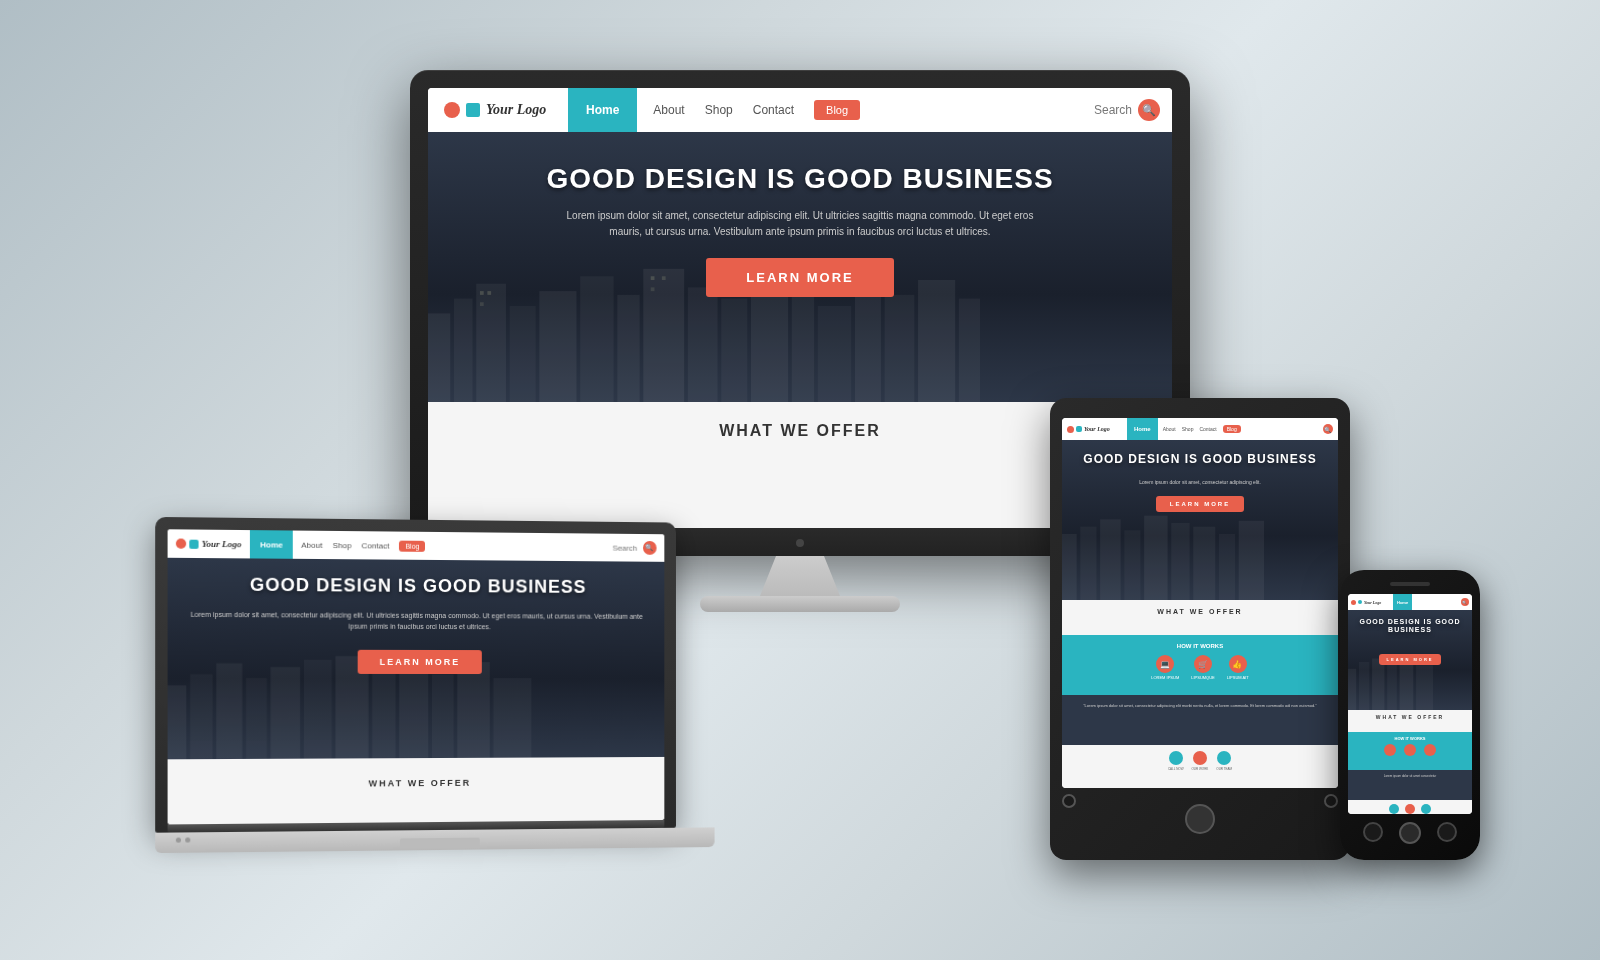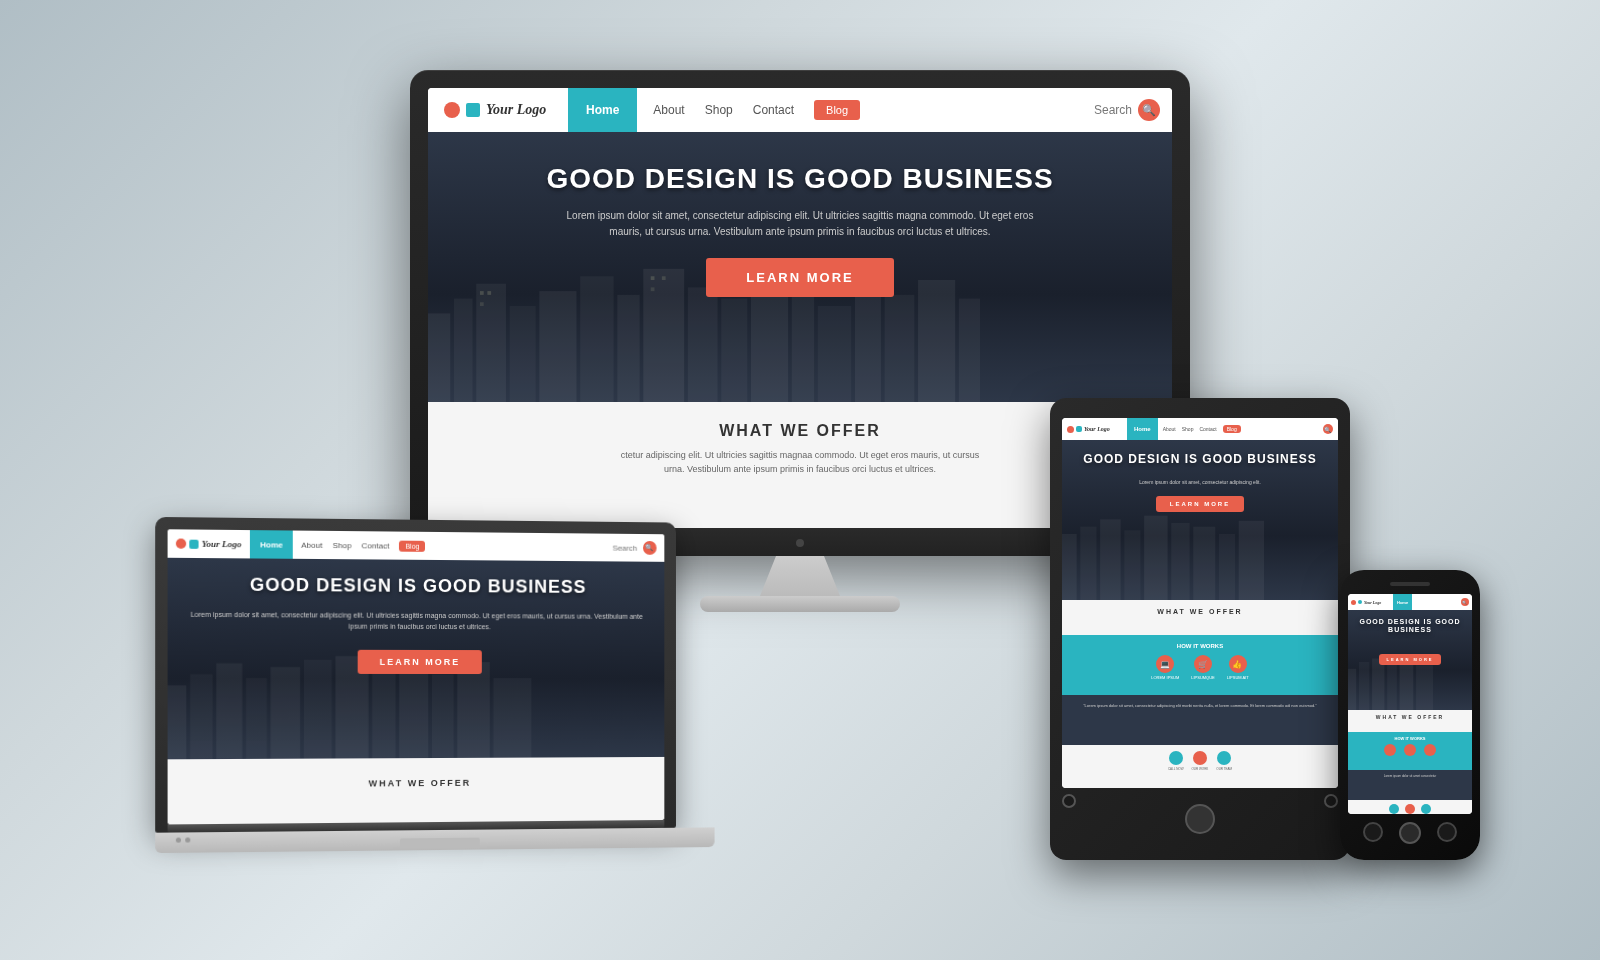--- a/index.html
+++ b/index.html
@@ -493,21 +493,20 @@
             </svg>
             <div class="hero-content">
               <div class="hero-title">GOOD DESIGN IS GOOD BUSINESS</div>
               <div class="hero-subtitle">Lorem ipsum dolor sit amet, consectetur adipiscing elit. Ut ultricies sagittis magna commodo. Ut eget eros mauris, ut cursus urna. Vestibulum ante ipsum primis in faucibus orci luctus et ultrices.</div>
               <button class="hero-btn">LEARN MORE</button>
             </div>
           </div>
 
           <div class="site-what-we-offer" style="height:126px;">
             <div class="what-we-offer-title">WHAT WE OFFER</div>
-            <div class="what-we-offer-text">ctetur adipiscing elit. Ut ultricies sagittis magnaa commodo. Ut eget eros mauris, ut cursus urna. Vestibulum ante ipsum primis in faucibus orci luctus et ultrices.</div>
           </div>
         </div>
       </div>
       <div class="monitor-chin">
         <div class="monitor-dot"></div>
       </div>
     </div>
     <div class="monitor-stand-neck"></div>
     <div class="monitor-stand-base"></div>
   </div>

